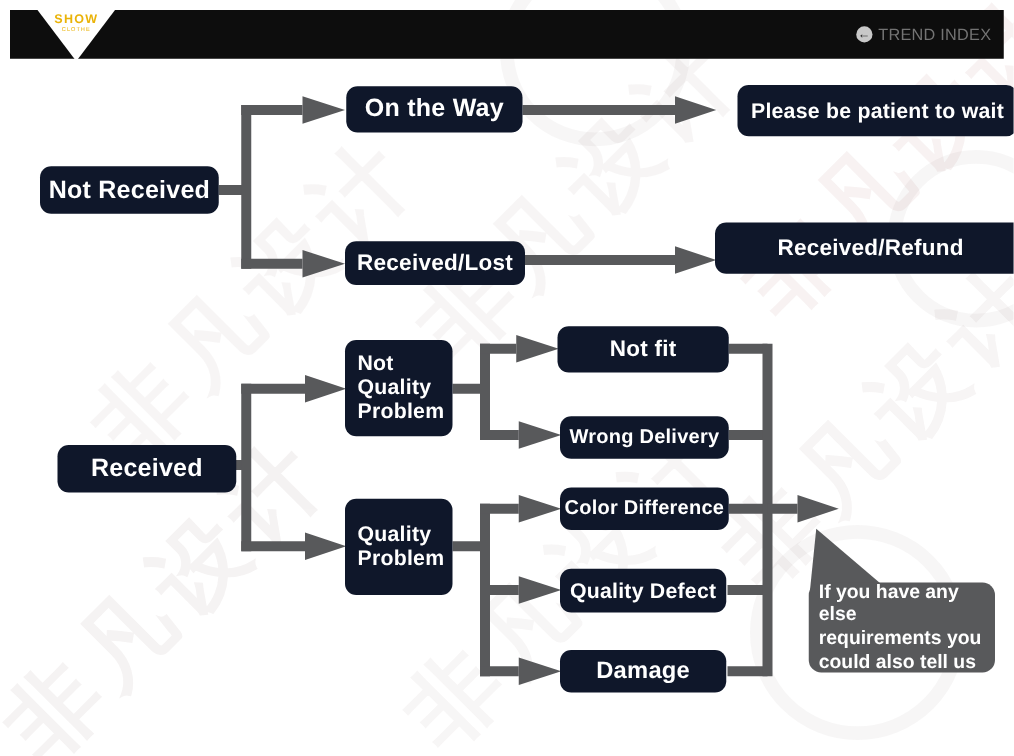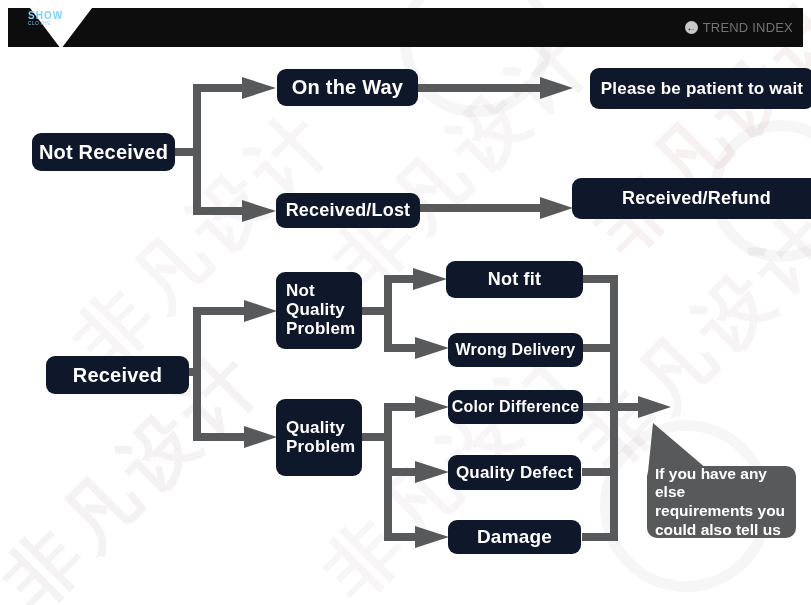--- a/index.html
+++ b/index.html
@@ -18,21 +18,21 @@
     border:11px solid rgba(120,100,100,.06);
   }
   
   #header{
     position:absolute;left:8px;top:8px;width:795px;height:39px;
     background:#0d0d0d;z-index:3;
   }
   #logo{position:absolute;left:20px;top:0;width:66px;height:41px;}
   #logo svg{display:block;}
   #logo-text{
-    position:absolute;left:0;top:3px;width:66px;text-align:left;color:#7dd3fc;
+    position:absolute;left:0;top:3px;width:66px;text-align:center;color:#eab308;
     line-height:1;z-index:4;
   }
   #logo-show{font-size:10px;font-weight:bold;letter-spacing:1px;display:block;}
   #logo-clothe{font-size:4.5px;letter-spacing:.8px;display:block;margin-top:1px;}
   #header-title{
     position:absolute;left:92px;top:0;height:39px;line-height:39px;
     color:#ffffff;font-size:17.5px;font-weight:bold;letter-spacing:.3px;
   }
   #trend{
     position:absolute;right:10px;top:0;height:39px;

